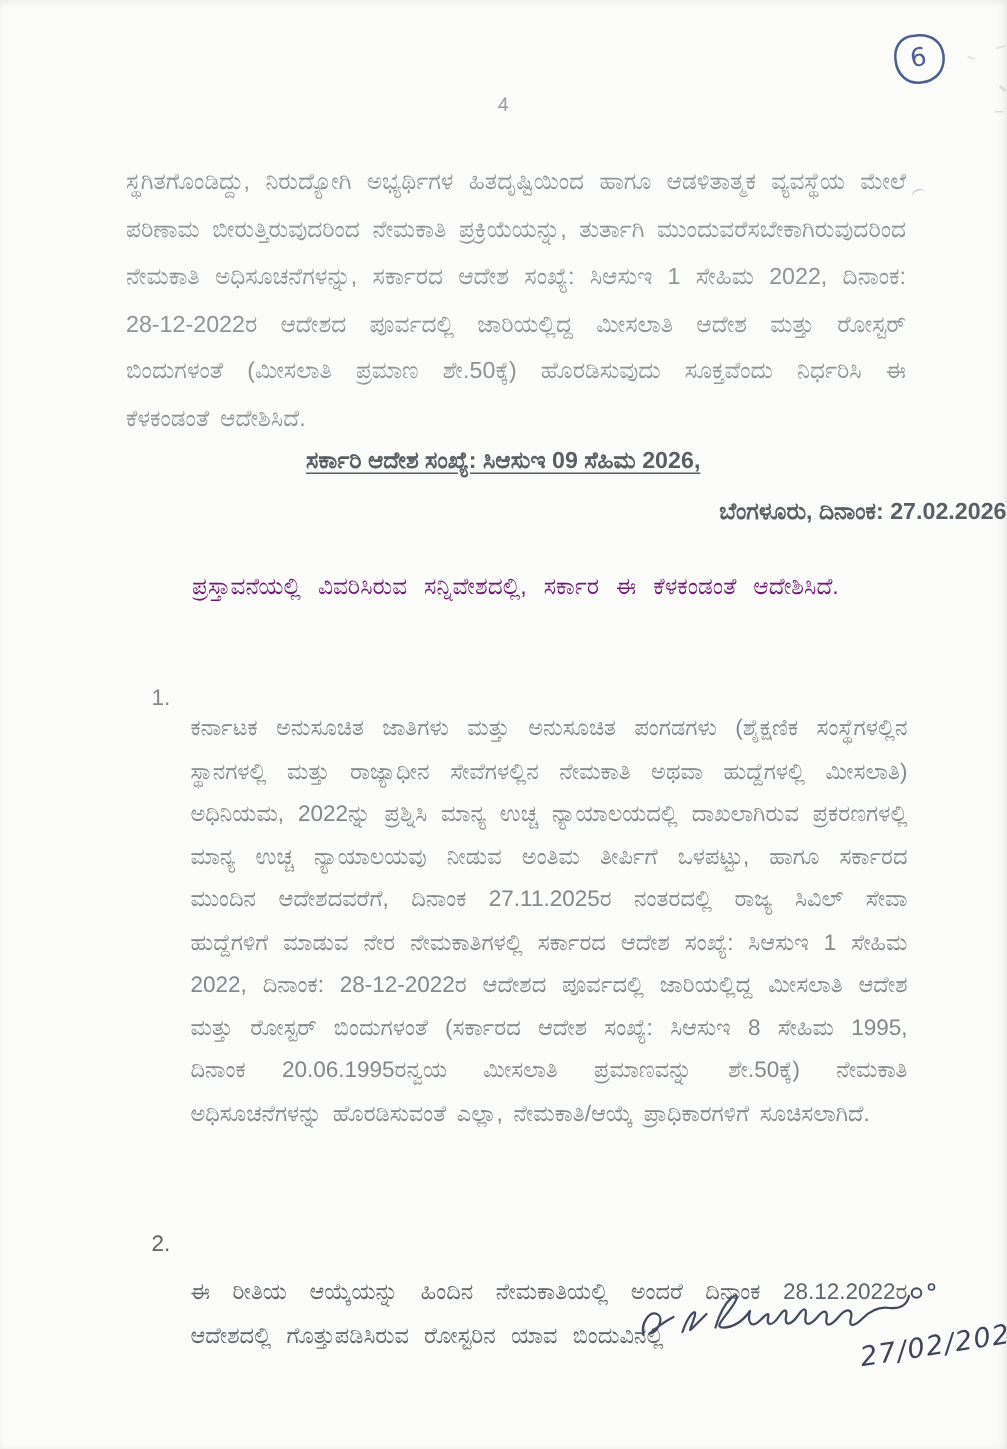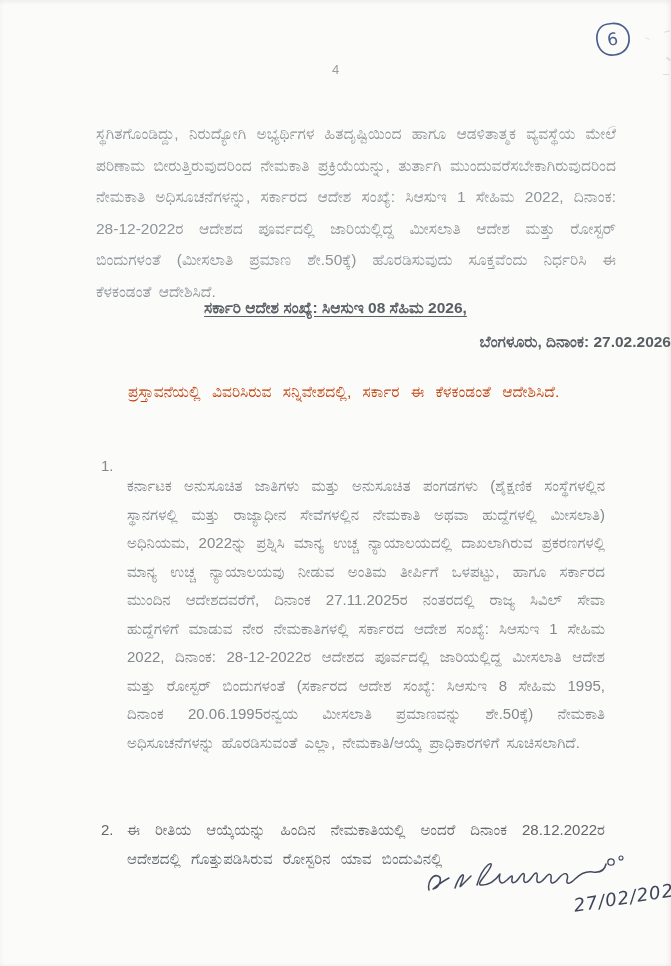--- a/index.html
+++ b/index.html
@@ -32,53 +32,53 @@
       background:transparent;border-top:1px solid #8fa0c0;opacity:.5;transform:rotate(-20deg);}
   
   .page-number{
     position:absolute;top:62px;left:0;width:100%;
     text-align:center;font-size:13px;color:#9a9da1;
   }
   
   .para-open{
     position:absolute;top:106px;left:84px;width:520px;max-height:192px;overflow:hidden;
     font-size:15.5px;line-height:31.5px;color:#8f9499;
-    text-align:justify;word-spacing:3px;margin:12px;
+    text-align:justify;word-spacing:3px;margin:0;
   }
   
   .go-heading{
     position:absolute;top:299px;left:0;width:100%;
     text-align:center;font-weight:bold;font-size:15.5px;color:#5a5f66;
   }
   .go-heading span{text-decoration:underline;text-underline-offset:3px;}
   .go-subheading{
     position:absolute;top:333px;left:0;width:100%;
     text-align:right;font-weight:bold;font-size:15.5px;color:#5a5f66;
   }
   
   .para-preamble{
     position:absolute;top:374px;left:84px;width:522px;max-height:72px;overflow:hidden;
-    font-size:15.5px;line-height:35px;color:#c2410c;
+    font-size:15.5px;line-height:35px;color:#701a75;
     text-align:justify;text-indent:44px;word-spacing:7px;margin:0;
   }
   
   .order-item{
     position:absolute;left:101px;width:504px;display:flex;align-items:flex-start;
   }
   .order-item .no{
     flex:0 0 26px;font-size:15px;line-height:28.5px;
   }
   .order-item .txt{
     flex:1;font-size:15px;line-height:28.5px;
     text-align:justify;word-spacing:3px;overflow:hidden;
   }
   .item1{top:452px;color:#84898e;}
   .item1 .txt{max-height:342px;margin-top:20px;}
   .item2{top:816px;color:#61666c;}
-  .item2 .txt{max-height:62px;word-spacing:6px;}
+  .item2 .txt{max-height:62px;word-spacing:6px;margin-top:32px;}
   
   .signature{position:absolute;top:854px;left:425px;width:260px;height:80px;}
   .signature svg{position:absolute;top:0;left:0;}
   .sig-date{
     position:absolute;top:33px;left:148px;
     font-size:18px;color:#3f455a;font-style:italic;
     font-family:"DejaVu Sans", sans-serif;
     transform:rotate(-9deg);letter-spacing:1px;white-space:nowrap;
   }
 </style>
@@ -98,21 +98,21 @@
   <div class="artifact a2"></div>
   <div class="artifact a3"></div>
   <div class="artifact a4"></div>
   <div class="a5 artifact"></div>
 
   <div class="page-number">4</div>
 
   <p class="para-open">ಸ್ಥಗಿತಗೊಂಡಿದ್ದು, ನಿರುದ್ಯೋಗಿ ಅಭ್ಯರ್ಥಿಗಳ ಹಿತದೃಷ್ಟಿಯಿಂದ ಹಾಗೂ ಆಡಳಿತಾತ್ಮಕ ವ್ಯವಸ್ಥೆಯ ಮೇಲೆ ಪರಿಣಾಮ ಬೀರುತ್ತಿರುವುದರಿಂದ ನೇಮಕಾತಿ ಪ್ರಕ್ರಿಯೆಯನ್ನು, ತುರ್ತಾಗಿ ಮುಂದುವರೆಸಬೇಕಾಗಿರುವುದರಿಂದ ನೇಮಕಾತಿ ಅಧಿಸೂಚನೆಗಳನ್ನು, ಸರ್ಕಾರದ ಆದೇಶ ಸಂಖ್ಯೆ: ಸಿಆಸುಇ 1 ಸೇಹಿಮ 2022, ದಿನಾಂಕ: 28-12-2022ರ ಆದೇಶದ ಪೂರ್ವದಲ್ಲಿ ಜಾರಿಯಲ್ಲಿದ್ದ ಮೀಸಲಾತಿ ಆದೇಶ ಮತ್ತು ರೋಸ್ಟರ್ ಬಿಂದುಗಳಂತೆ (ಮೀಸಲಾತಿ ಪ್ರಮಾಣ ಶೇ.50ಕ್ಕೆ) ಹೊರಡಿಸುವುದು ಸೂಕ್ತವೆಂದು ನಿರ್ಧರಿಸಿ ಈ ಕೆಳಕಂಡಂತೆ ಆದೇಶಿಸಿದೆ.</p>
 
   <div class="go-heading">
-    <span>ಸರ್ಕಾರಿ ಆದೇಶ ಸಂಖ್ಯೆ: ಸಿಆಸುಇ 08 ಸೆಹಿಮ 2026,</span>
+    <span>ಸರ್ಕಾರಿ ಆದೇಶ ಸಂಖ್ಯೆ: ಸಿಆಸುಇ 09 ಸೆಹಿಮ 2026,</span>
   </div>
   <div class="go-subheading">ಬೆಂಗಳೂರು, ದಿನಾಂಕ: 27.02.2026</div>
 
   <p class="para-preamble">ಪ್ರಸ್ತಾವನೆಯಲ್ಲಿ ವಿವರಿಸಿರುವ ಸನ್ನಿವೇಶದಲ್ಲಿ, ಸರ್ಕಾರ ಈ ಕೆಳಕಂಡಂತೆ ಆದೇಶಿಸಿದೆ.</p>
 
   <div class="order-item item1">
     <span class="no">1.</span>
     <span class="txt">ಕರ್ನಾಟಕ ಅನುಸೂಚಿತ ಜಾತಿಗಳು ಮತ್ತು ಅನುಸೂಚಿತ ಪಂಗಡಗಳು (ಶೈಕ್ಷಣಿಕ ಸಂಸ್ಥೆಗಳಲ್ಲಿನ ಸ್ಥಾನಗಳಲ್ಲಿ ಮತ್ತು ರಾಜ್ಯಾಧೀನ ಸೇವೆಗಳಲ್ಲಿನ ನೇಮಕಾತಿ ಅಥವಾ ಹುದ್ದೆಗಳಲ್ಲಿ ಮೀಸಲಾತಿ) ಅಧಿನಿಯಮ, 2022ನ್ನು ಪ್ರಶ್ನಿಸಿ ಮಾನ್ಯ ಉಚ್ಚ ನ್ಯಾಯಾಲಯದಲ್ಲಿ ದಾಖಲಾಗಿರುವ ಪ್ರಕರಣಗಳಲ್ಲಿ ಮಾನ್ಯ ಉಚ್ಚ ನ್ಯಾಯಾಲಯವು ನೀಡುವ ಅಂತಿಮ ತೀರ್ಪಿಗೆ ಒಳಪಟ್ಟು, ಹಾಗೂ ಸರ್ಕಾರದ ಮುಂದಿನ ಆದೇಶದವರೆಗೆ, ದಿನಾಂಕ 27.11.2025ರ ನಂತರದಲ್ಲಿ ರಾಜ್ಯ ಸಿವಿಲ್ ಸೇವಾ ಹುದ್ದೆಗಳಿಗೆ ಮಾಡುವ ನೇರ ನೇಮಕಾತಿಗಳಲ್ಲಿ ಸರ್ಕಾರದ ಆದೇಶ ಸಂಖ್ಯೆ: ಸಿಆಸುಇ 1 ಸೇಹಿಮ 2022, ದಿನಾಂಕ: 28-12-2022ರ ಆದೇಶದ ಪೂರ್ವದಲ್ಲಿ ಜಾರಿಯಲ್ಲಿದ್ದ ಮೀಸಲಾತಿ ಆದೇಶ ಮತ್ತು ರೋಸ್ಟರ್ ಬಿಂದುಗಳಂತೆ (ಸರ್ಕಾರದ ಆದೇಶ ಸಂಖ್ಯೆ: ಸಿಆಸುಇ 8 ಸೇಹಿಮ 1995, ದಿನಾಂಕ 20.06.1995ರನ್ವಯ ಮೀಸಲಾತಿ ಪ್ರಮಾಣವನ್ನು ಶೇ.50ಕ್ಕೆ) ನೇಮಕಾತಿ ಅಧಿಸೂಚನೆಗಳನ್ನು ಹೊರಡಿಸುವಂತೆ ಎಲ್ಲಾ, ನೇಮಕಾತಿ/ಆಯ್ಕೆ ಪ್ರಾಧಿಕಾರಗಳಿಗೆ ಸೂಚಿಸಲಾಗಿದೆ.</span>
   </div>
 

